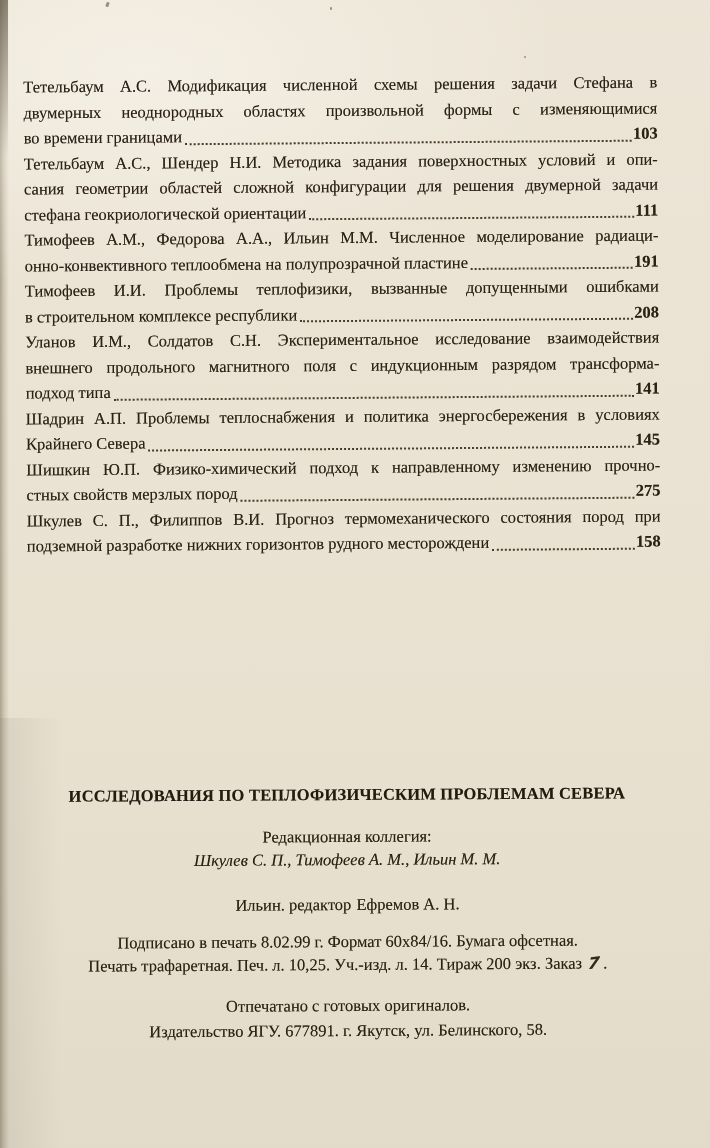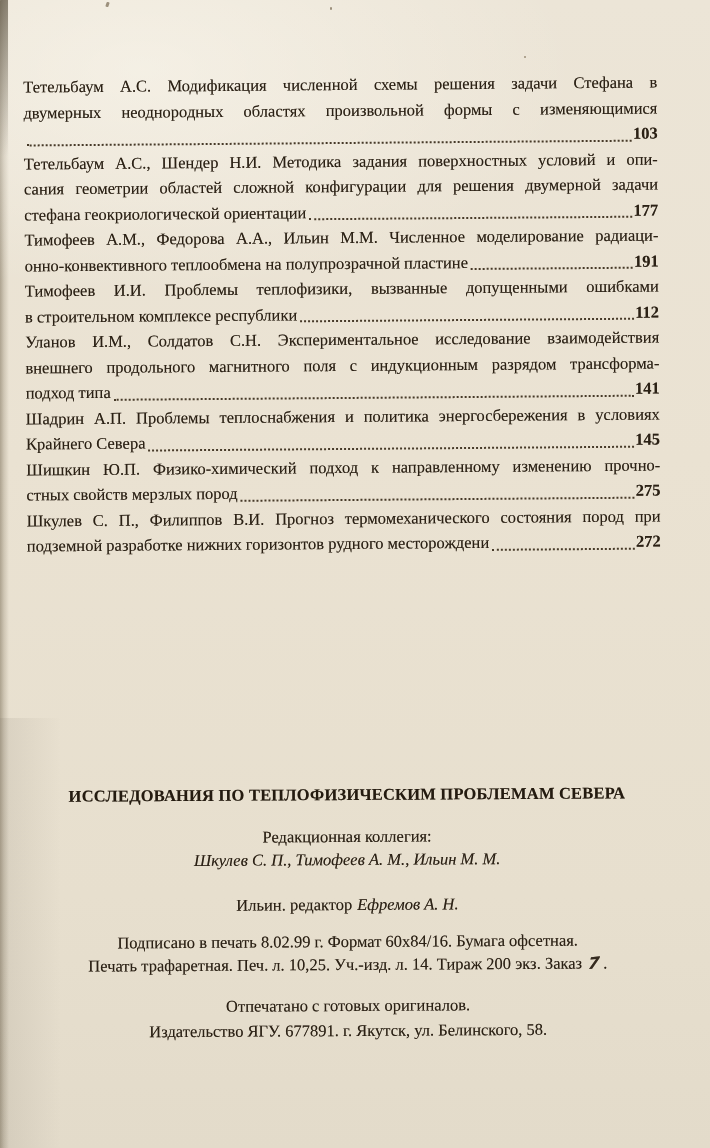--- a/index.html
+++ b/index.html
@@ -36,21 +36,21 @@
     border-bottom:2px dotted #473a29;}
   .pg{white-space:nowrap;font-weight:bold;}
 
   .colophon{position:absolute;left:25px;top:783px;width:645px;text-align:center;
     font-size:16.5px;line-height:23px;transform:rotate(-0.35deg);
     text-shadow:0 0 .5px rgba(43,33,21,.5);}
   .c-title{font-weight:bold;font-size:16.5px;letter-spacing:.2px;color:#241b10;}
   .c-ed-label{margin-top:19px;}
   .c-ed-names{margin-top:0;font-style:italic;}
   .c-tech{margin-top:22px;}
-  .c-tech .name{font-style:italic;margin-left:5px;}
+  .c-tech .name{margin-left:5px;}
   .c-p1{margin-top:14px;}
   .c-p2{margin-top:0;}
   .hand7{display:inline-block;font-family:"DejaVu Sans",sans-serif;
     font-style:italic;font-weight:bold;font-size:16px;
     transform:skewX(-12deg) rotate(-7deg);margin:0 4px 0 6px;color:#352b20;}
   .c-printed{margin-top:18px;}
   .c-pub{margin-top:2px;}
 </style>
 </head>
 <body>
@@ -60,41 +60,42 @@
   <div class="shadow-bottom-left"></div>
   <div class="crease-top-left"></div>
   <div class="speck s1"></div>
   <div class="speck s2"></div>
   <div class="speck s3"></div>
 
   <div class="toc">
     <div class="toc-line fill">Тетельбаум А.С. Модификация численной схемы решения задачи Стефана в</div>
     <div class="toc-line fill">двумерных неоднородных областях произвольной формы с изменяющимися</div>
     <div class="toc-line leader-line">
+      <span class="t">во времени границами</span>
       <span class="dots"></span>
       <span class="pg">103</span>
     </div>
     <div class="toc-line fill">Тетельбаум А.С., Шендер Н.И. Методика задания поверхностных условий и опи-</div>
     <div class="toc-line fill">сания геометрии областей сложной конфигурации для решения двумерной задачи</div>
     <div class="toc-line leader-line">
       <span class="t">стефана геокриологической ориентации</span>
       <span class="dots"></span>
-      <span class="pg">177</span>
+      <span class="pg">111</span>
     </div>
     <div class="toc-line fill">Тимофеев А.М., Федорова А.А., Ильин М.М. Численное моделирование радиаци-</div>
     <div class="toc-line leader-line">
       <span class="t">онно-конвективного теплообмена на полупрозрачной пластине</span>
       <span class="dots"></span>
       <span class="pg">191</span>
     </div>
     <div class="toc-line fill">Тимофеев И.И. Проблемы теплофизики, вызванные допущенными ошибками</div>
     <div class="toc-line leader-line">
       <span class="t">в строительном комплексе республики</span>
       <span class="dots"></span>
-      <span class="pg">112</span>
+      <span class="pg">208</span>
     </div>
     <div class="toc-line fill">Уланов И.М., Солдатов С.Н. Экспериментальное исследование взаимодействия</div>
     <div class="toc-line fill">внешнего продольного магнитного поля с индукционным разрядом трансформа-</div>
     <div class="toc-line leader-line">
       <span class="t">подход типа</span>
       <span class="dots"></span>
       <span class="pg">141</span>
     </div>
     <div class="toc-line fill">Шадрин А.П. Проблемы  теплоснабжения и политика энергосбережения в условиях</div>
     <div class="toc-line leader-line">
@@ -105,21 +106,21 @@
     <div class="toc-line fill">Шишкин Ю.П. Физико-химический подход к направленному изменению прочно-</div>
     <div class="toc-line leader-line">
       <span class="t">стных свойств мерзлых пород</span>
       <span class="dots"></span>
       <span class="pg">275</span>
     </div>
     <div class="toc-line fill">Шкулев С. П., Филиппов В.И. Прогноз термомеханического состояния пород при</div>
     <div class="toc-line leader-line">
       <span class="t">подземной разработке нижних горизонтов рудного месторождени</span>
       <span class="dots"></span>
-      <span class="pg">272</span>
+      <span class="pg">158</span>
     </div>
   </div>
 
   <div class="colophon">
     <div class="c-title">ИССЛЕДОВАНИЯ ПО ТЕПЛОФИЗИЧЕСКИМ ПРОБЛЕМАМ СЕВЕРА</div>
     <div class="c-ed-label">Редакционная коллегия:</div>
     <div class="c-ed-names">Шкулев С. П., Тимофеев А. М., Ильин М. М.</div>
     <div class="c-tech">
       <span>Ильин. редактор</span><span class="name">Ефремов А. Н.</span>
     </div>

